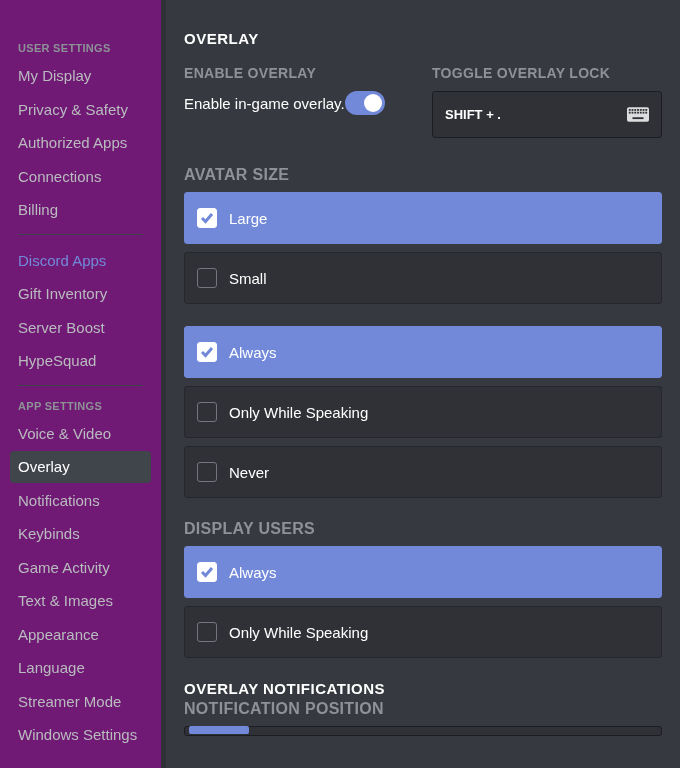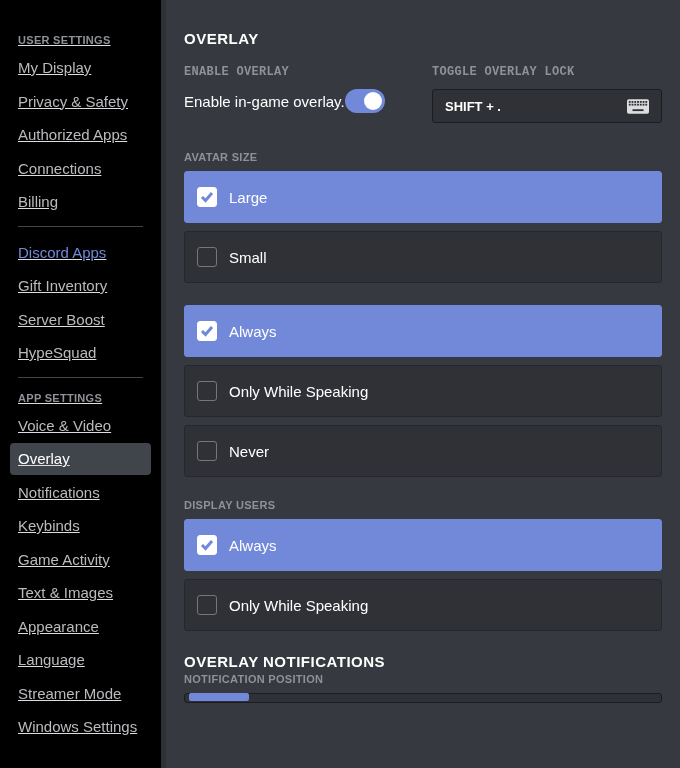--- a/index.html
+++ b/index.html
@@ -1,36 +1,36 @@
 <!DOCTYPE html>
 <html><head>
   <meta charset="utf-8">
   <style>
     * { margin: 0; padding: 0; box-sizing: border-box; }
     body { font-family: -apple-system, BlinkMacSystemFont, "Segoe UI", Helvetica, Arial, sans-serif; background: #36393f; color: #dcddde; width: 680px; height: 768px; overflow: hidden; display: flex; }
-    .sidebar { width: 161px; background: #000000; padding: 30px 10px 0 10px; overflow-y: auto; flex-shrink: 0; text-decoration: underline; }
+    .sidebar { width: 161px; background: #701a75; padding: 38px 10px 0 10px; overflow-y: auto; flex-shrink: 0; }
     .scrollbar-track { width: 5px; background: #2f3136; flex-shrink: 0; }
     .sidebar-header { font-size: 11px; font-weight: 700; color: #8e9297; letter-spacing: 0.3px; padding: 4px 8px; margin-bottom: 2px; text-transform: uppercase; }
     .sidebar-item { font-size: 15px; color: #b9bbbe; padding: 6px 8px; border-radius: 4px; margin-bottom: 2px; cursor: pointer; line-height: 1.3; }
     .sidebar-item.active { background: #40444b; color: #ffffff; }
     .sidebar-item.nitro { color: #7289da; }
     .sidebar-divider { height: 1px; background: #40444b; margin: 8px 8px 10px 8px; }
     .content { flex: 1; padding: 30px 18px 0 18px; overflow-y: auto; }
     .page-title { font-size: 15px; font-weight: 700; color: #ffffff; letter-spacing: 0.5px; margin-bottom: 18px; text-transform: uppercase; }
     .row { display: flex; gap: 18px; margin-bottom: 28px; }
     .col { flex: 1; }
-    .field-label { font-size: 12px; font-weight: 700; color: #8e9297; letter-spacing: 0.3px; margin-bottom: 10px; text-transform: uppercase; font-family: Liberation Mono, monospace; }
+    .field-label { font-size: 14px; font-weight: 700; color: #8e9297; letter-spacing: 0.3px; margin-bottom: 10px; text-transform: uppercase; }
     .enable-row { display: flex; align-items: center; justify-content: flex-start; }
     .enable-text { font-size: 15px; color: #ffffff; }
     .toggle { width: 40px; height: 24px; background: #7289da; border-radius: 14px; position: relative; cursor: pointer; flex-shrink: 0; }
     .toggle-knob { width: 18px; height: 18px; background: #fff; border-radius: 50%; position: absolute; top: 3px; right: 3px; }
-    .keybind { height: 34px; background: #2f3136; border: 1px solid #1c1d21; border-radius: 3px; display: flex; align-items: center; justify-content: space-between; padding: 0 12px; cursor: pointer; }
+    .keybind { height: 47px; background: #2f3136; border: 1px solid #1c1d21; border-radius: 3px; display: flex; align-items: center; justify-content: space-between; padding: 0 12px; cursor: pointer; }
     .keybind-text { font-size: 13px; font-weight: 700; color: #ffffff; }
     .keybind-icon { width: 22px; height: 15px; fill: #dcddde; }
-    .section-label { font-size: 11px; font-weight: 700; color: #8e9297; letter-spacing: 0.3px; margin-bottom: 8px; text-transform: uppercase; }
+    .section-label { font-size: 16px; font-weight: 700; color: #8e9297; letter-spacing: 0.3px; margin-bottom: 8px; text-transform: uppercase; }
     .option-group { margin-bottom: 22px; }
     .option { height: 52px; border-radius: 3px; display: flex; align-items: center; padding: 0 12px; margin-bottom: 8px; cursor: pointer; background: #2f3136; border: 1px solid #26272b; }
     .option.selected { background: #7289da; border-color: #7289da; }
     .option .cb { width: 20px; height: 20px; border: 1px solid #72767d; border-radius: 3px; margin-right: 12px; flex-shrink: 0; display: flex; align-items: center; justify-content: center; }
     .option.selected .cb { background: #ffffff; border-color: #ffffff; }
     .option.selected .cb svg { display: block; }
     .option .cb svg { display: none; width: 14px; height: 14px; stroke: #7289da; stroke-width: 3; fill: none; }
     .option-label { font-size: 15px; color: #ffffff; }
     .section-title { font-size: 15px; font-weight: 700; color: #ffffff; letter-spacing: 0.5px; margin-bottom: 3px; margin-top: 10px; text-transform: uppercase; }
     .pos-box { height: 10px; background: #2f3136; border: 1px solid #1c1d21; border-radius: 3px; position: relative; margin-top: 4px; }

